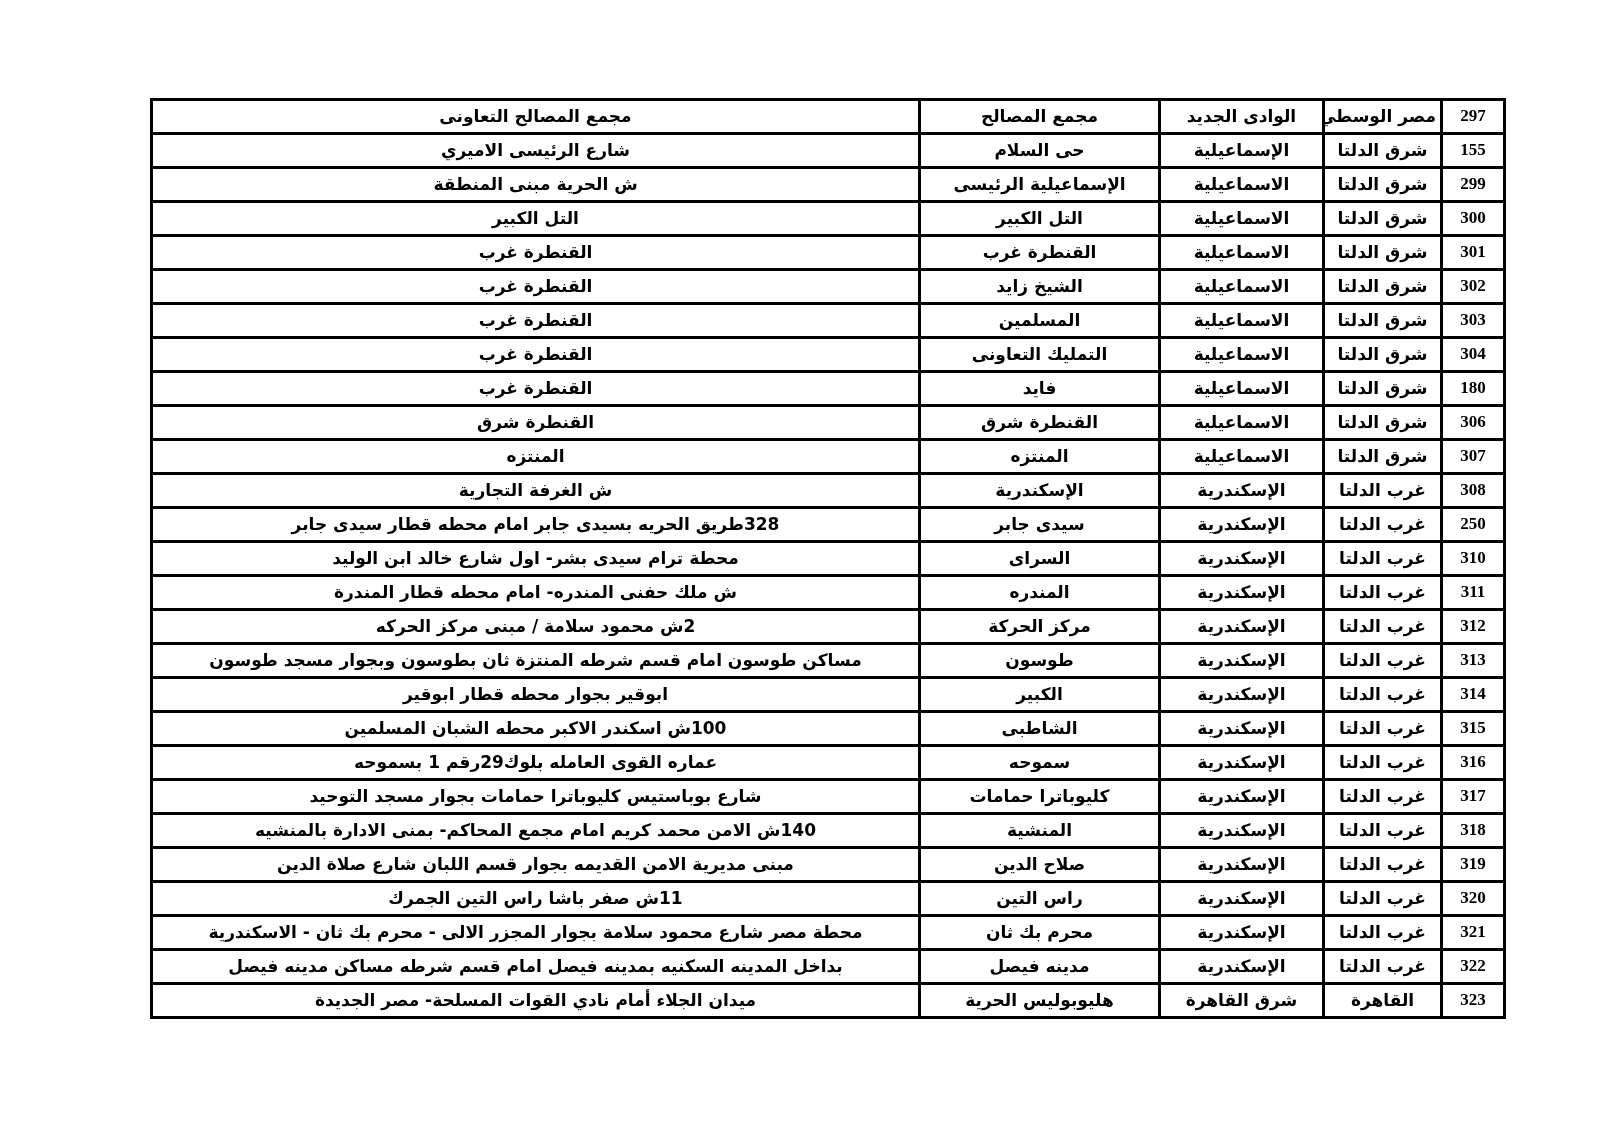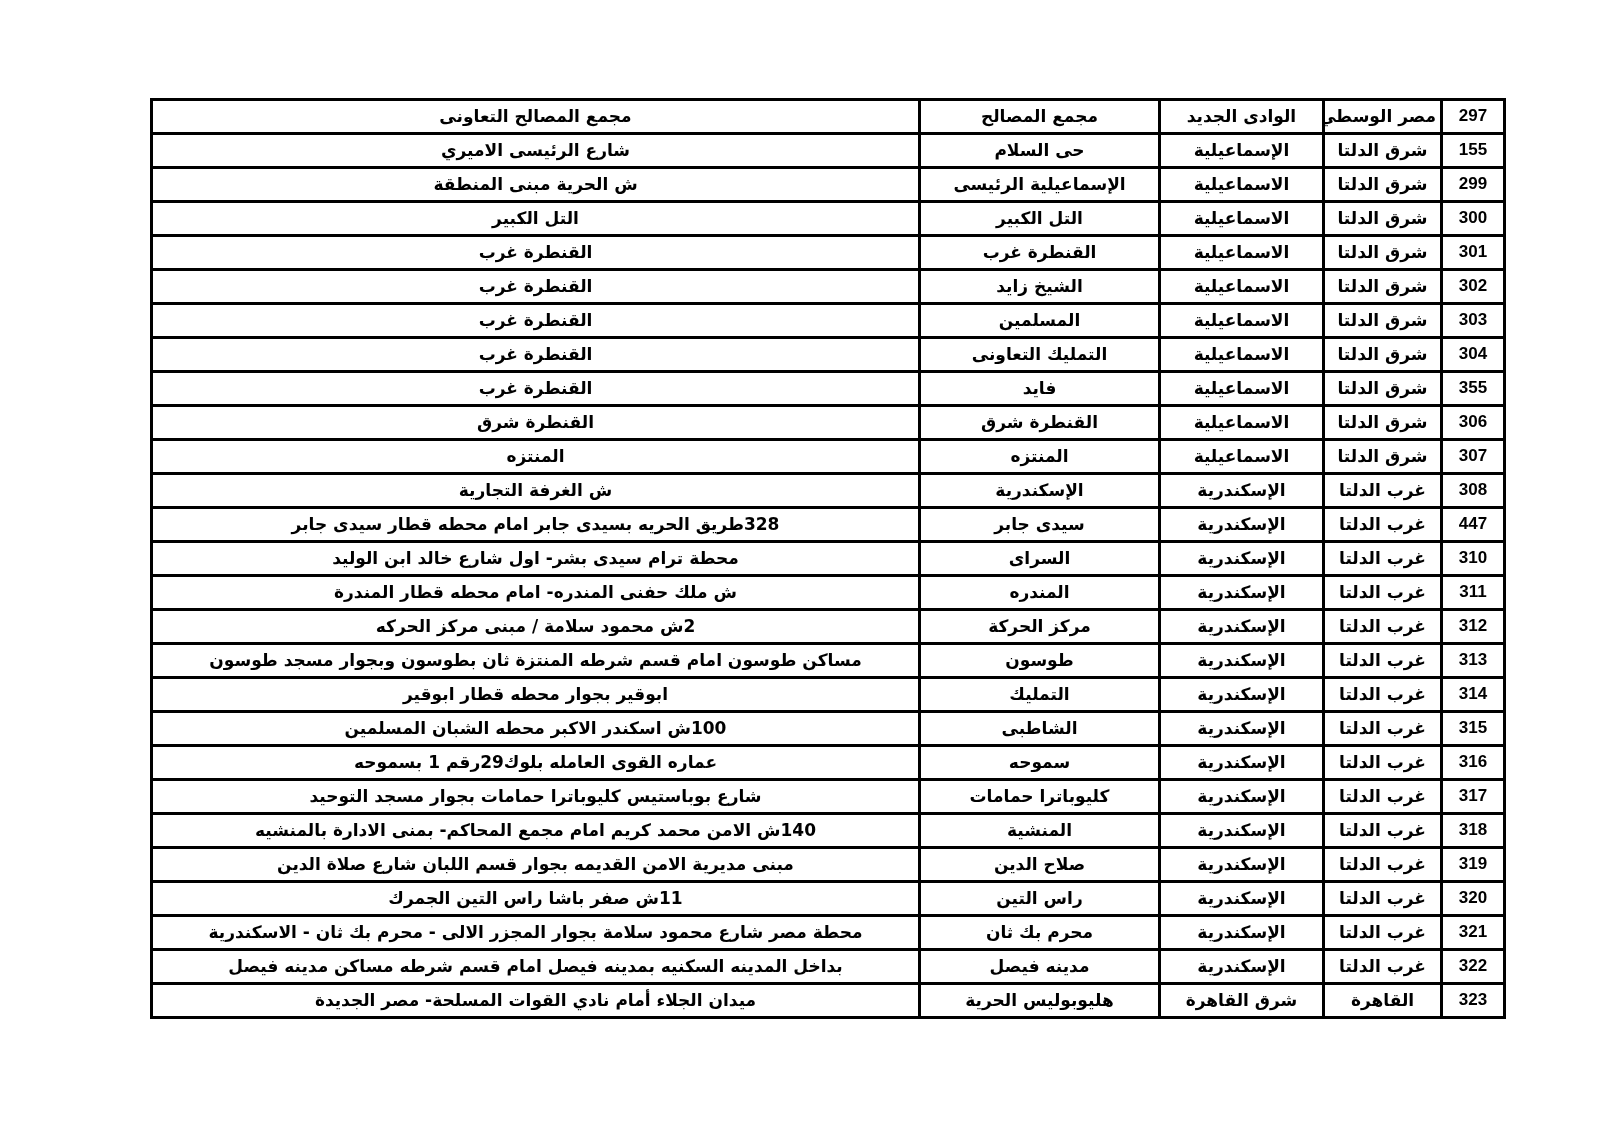--- a/index.html
+++ b/index.html
@@ -38,21 +38,21 @@
     overflow: hidden;
   }
   col.c-number      { width: 63px;  }
   col.c-region      { width: 118px; }
   col.c-governorate { width: 164px; }
   col.c-area        { width: 240px; }
   col.c-address     { width: 768px; }
   td.col-number {
     font-weight: normal;
     font-size: 21px;
-    font-family: Liberation Sans, sans-serif;
+    font-family: Liberation Serif, serif;
     direction: ltr;
   }
 </style>
 </head>
 <body>
 
 <div class="page">
   <table class="grid">
     <colgroup>
       <col class="c-number">
@@ -120,21 +120,21 @@
 
   <tr>
     <td class="col-number">304</td>
     <td class="col-region">شرق الدلتا</td>
     <td class="col-governorate">الاسماعيلية</td>
     <td class="col-area">التمليك التعاونى</td>
     <td class="col-address">القنطرة غرب</td>
   </tr>
 
   <tr>
-    <td class="col-number">355</td>
+    <td class="col-number">180</td>
     <td class="col-region">شرق الدلتا</td>
     <td class="col-governorate">الاسماعيلية</td>
     <td class="col-area">فايد</td>
     <td class="col-address">القنطرة غرب</td>
   </tr>
 
   <tr>
     <td class="col-number">306</td>
     <td class="col-region">شرق الدلتا</td>
     <td class="col-governorate">الاسماعيلية</td>
@@ -152,21 +152,21 @@
 
   <tr>
     <td class="col-number">308</td>
     <td class="col-region">غرب الدلتا</td>
     <td class="col-governorate">الإسكندرية</td>
     <td class="col-area">الإسكندرية</td>
     <td class="col-address">ش الغرفة التجارية</td>
   </tr>
 
   <tr>
-    <td class="col-number">447</td>
+    <td class="col-number">250</td>
     <td class="col-region">غرب الدلتا</td>
     <td class="col-governorate">الإسكندرية</td>
     <td class="col-area">سيدى جابر</td>
     <td class="col-address">328طريق الحريه بسيدى جابر امام محطه قطار سيدى جابر</td>
   </tr>
 
   <tr>
     <td class="col-number">310</td>
     <td class="col-region">غرب الدلتا</td>
     <td class="col-governorate">الإسكندرية</td>
@@ -195,21 +195,21 @@
     <td class="col-region">غرب الدلتا</td>
     <td class="col-governorate">الإسكندرية</td>
     <td class="col-area">طوسون</td>
     <td class="col-address">مساكن طوسون امام قسم شرطه المنتزة ثان بطوسون وبجوار مسجد طوسون</td>
   </tr>
 
   <tr>
     <td class="col-number">314</td>
     <td class="col-region">غرب الدلتا</td>
     <td class="col-governorate">الإسكندرية</td>
-    <td class="col-area">التمليك</td>
+    <td class="col-area">الكبير</td>
     <td class="col-address">ابوقير بجوار محطه قطار ابوقير</td>
   </tr>
 
   <tr>
     <td class="col-number">315</td>
     <td class="col-region">غرب الدلتا</td>
     <td class="col-governorate">الإسكندرية</td>
     <td class="col-area">الشاطبى</td>
     <td class="col-address">100ش اسكندر الاكبر محطه الشبان المسلمين</td>
   </tr>

